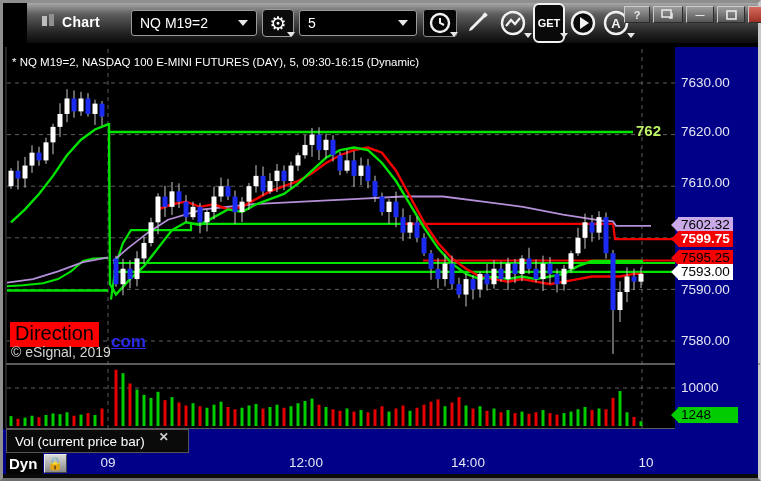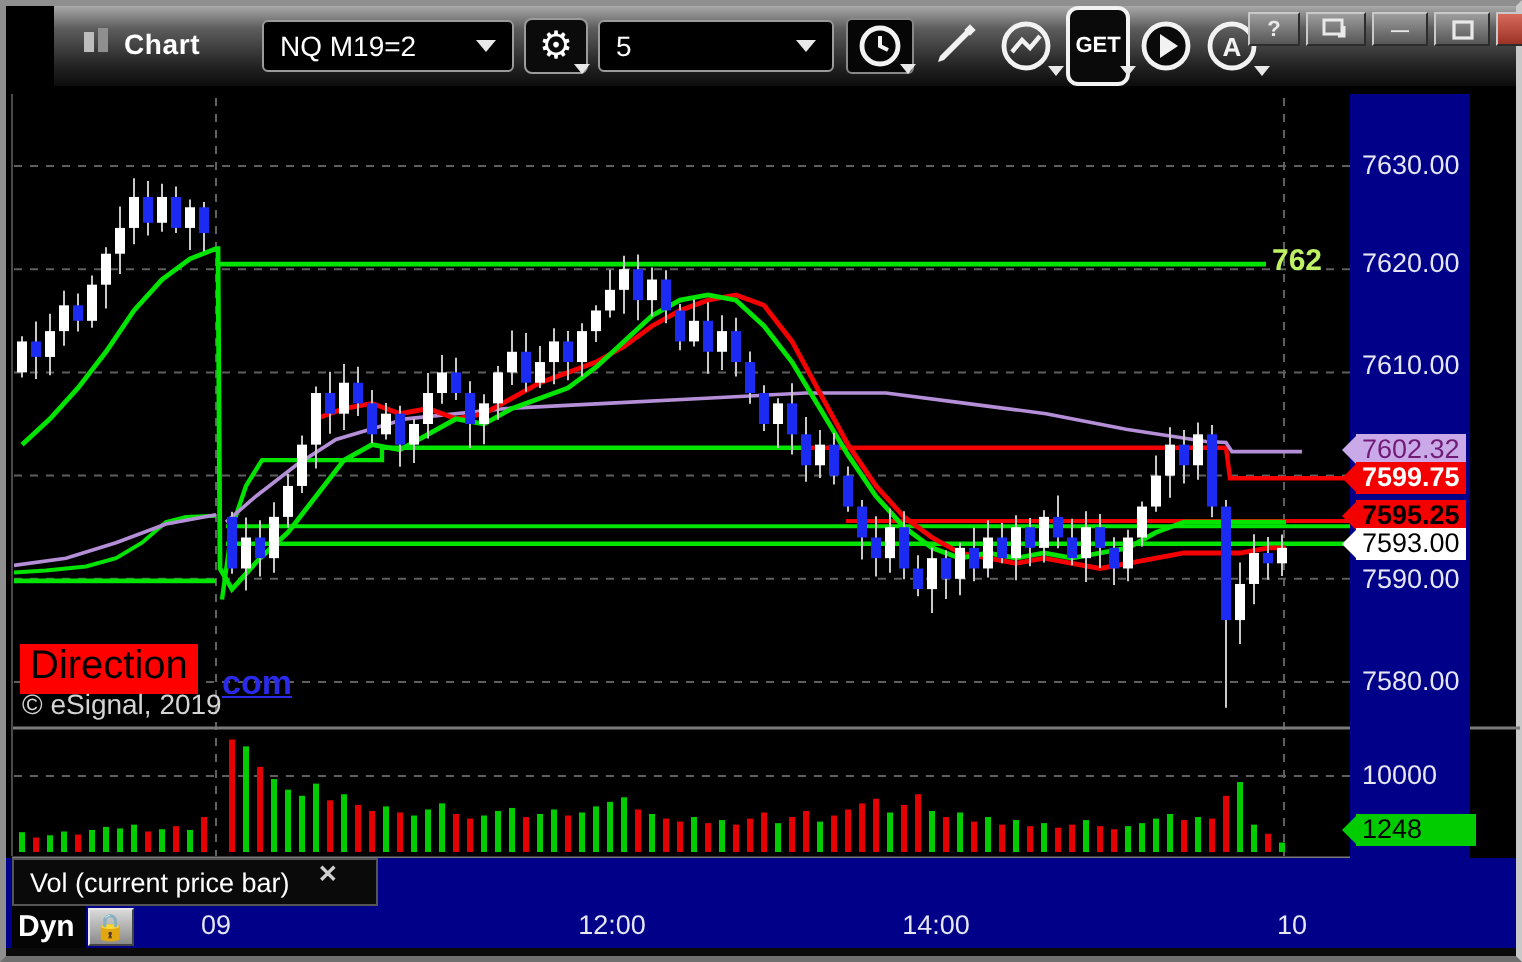--- a/index.html
+++ b/index.html
@@ -32,21 +32,21 @@
   #client { position:absolute; left:0; top:40px; right:0; bottom:0; background:#000; }
   #chart-title { position:absolute; left:9px; top:53px; color:#fff; font-size:11.5px; }
   #level-label { position:absolute; left:633px; top:119px; color:#bef264; font-size:15px;
     font-weight:bold; width:39px; overflow:hidden; white-space:nowrap; }
   #wm-direction { position:absolute; left:7px; top:319px; background:#ff0000; color:#000;
     font-size:20px; padding:0 5px 2px 5px; font-weight:normal; }
   #wm-com { position:absolute; left:108px; top:329px; color:#2a2ae8; font-size:17px;
     font-weight:bold; text-decoration:underline; }
   #copyright { position:absolute; left:8px; top:341px; color:#d4d4d4; font-size:14px; }
   
-  #price-axis { position:absolute; left:672px; top:44px; width:60px; height:382px; background:#000089; }
+  #price-axis { position:absolute; left:672px; top:44px; width:83px; height:382px; background:#000089; }
   #bottom-right-fill { position:absolute; left:672px; top:426px; width:83px; height:45px; background:#000089; }
   .ptick { position:absolute; left:6px; transform:translateY(-53%); color:#e6e6f4; font-size:13.5px; }
   .flag { position:absolute; left:3px; transform:translateY(-50%); font-size:13.5px;
     padding:0 3px 1px 3px; line-height:15px; }
   .flag .arrow { position:absolute; left:-7px; top:50%; transform:translateY(-50%); width:0; height:0;
     border-top:8px solid transparent; border-bottom:8px solid transparent; }
   
   #tab-row { position:absolute; left:0px; top:426px; width:672px; height:24px; background:#000089; }
   #vol-tab { position:absolute; left:3px; top:0; width:183px; height:24px; background:#0a0a0a;
     border:1px solid #555; color:#fff; font-size:13.5px; display:flex; align-items:center;
@@ -459,41 +459,42 @@
           <line x1="638" x2="638" y1="264.2913846153825" y2="284.99272727272853" stroke="#c8c8c8" stroke-width="1"></line>
           <rect x="635.5" y="270.91999999999996" width="5" height="7.740000000000009" fill="#ffffff"></rect>
           <rect x="636.5" y="418.2576" width="3" height="4.742399999999975" fill="#00cc00"></rect>
         </g>
         <line x1="3" x2="757" y1="361" y2="361" stroke="#7a7a7a" stroke-width="1.5"></line>
         <line x1="3" x2="672" y1="426" y2="426" stroke="#7a7a7a" stroke-width="1.5"></line>
         <line x1="3" x2="3" y1="44" y2="425" stroke="#4a4a4a" stroke-width="1"></line>
       </svg>
   </div>
 
+  <div id="chart-title">* NQ M19=2, NASDAQ 100 E-MINI FUTURES (DAY), 5, 09:30-16:15 (Dynamic)</div>
   <div id="level-label">762</div>
   <div id="wm-direction">Direction</div>
   <div id="wm-com">com</div>
   <div id="copyright">© eSignal, 2019</div>
 
   <div id="price-axis">
     <div class="ptick" style="top:36px;">7630.00</div>
     <div class="ptick" style="top:85px;">7620.00</div>
     <div class="ptick" style="top:136px;">7610.00</div>
     <div class="ptick" style="top:243px;">7590.00</div>
     <div class="ptick" style="top:294px;">7580.00</div>
 
-    <div class="flag" style="top:178px; background:#c9a9e8; color:#701a75;">
+    <div class="flag" style="top:178px; background:#c9a9e8; color:#000000;">
       <span class="arrow" style="border-right:8px solid #c9a9e8;"></span>
       <span>7602.32</span>
     </div>
     <div class="flag" style="top:192px; background:#f40000; color:#ffffff; font-weight:bold;">
       <span class="arrow" style="border-right:8px solid #f40000;"></span>
       <span>7599.75</span>
     </div>
-    <div class="flag" style="top:211px; background:#f40000; color:#000;font-weight:bold;">
+    <div class="flag" style="top:211px; background:#f40000; color:#000;">
       <span class="arrow" style="border-right:8px solid #f40000;"></span>
       <span>7595.25</span>
     </div>
     <div class="flag" style="top:225px; background:#ffffff; color:#000;">
       <span class="arrow" style="border-right:8px solid #ffffff;"></span>
       <span>7593.00</span>
     </div>
 
     <div class="ptick" style="top:341px;">10000</div>
     <div class="flag" style="top:368px; background:#00cc00; color:#000; min-width:60px;">

